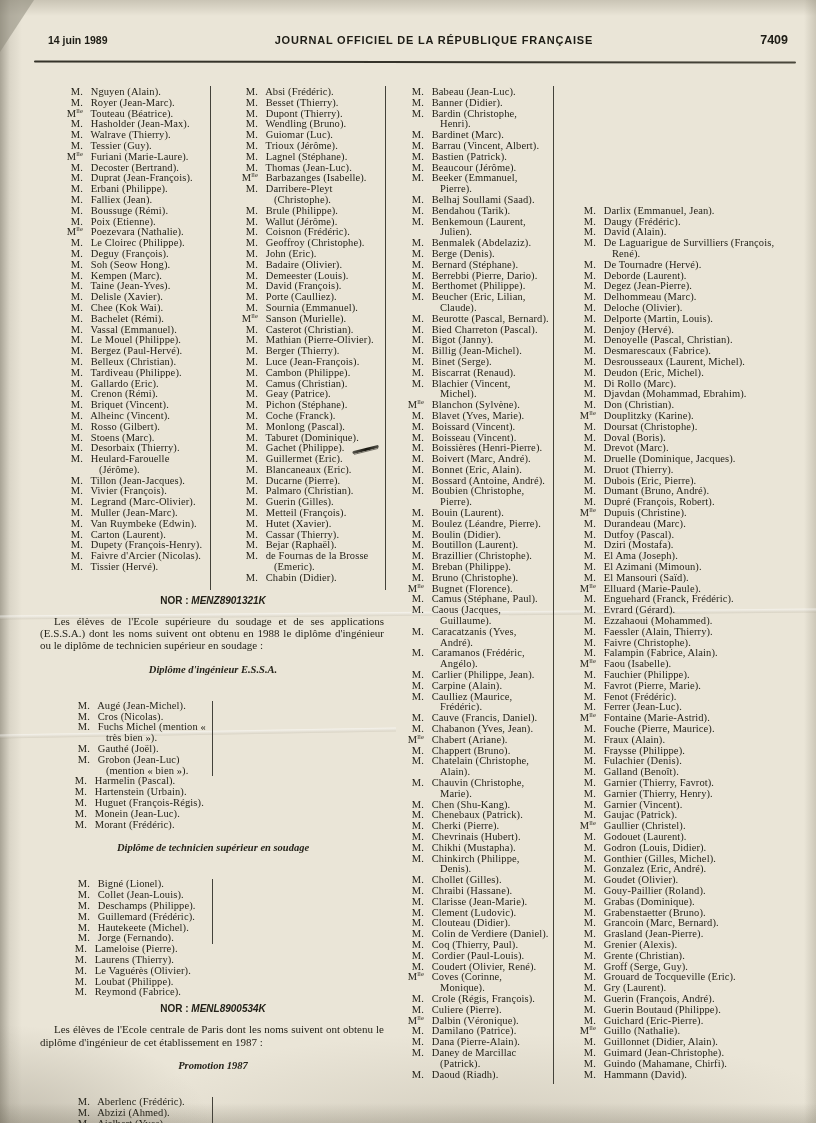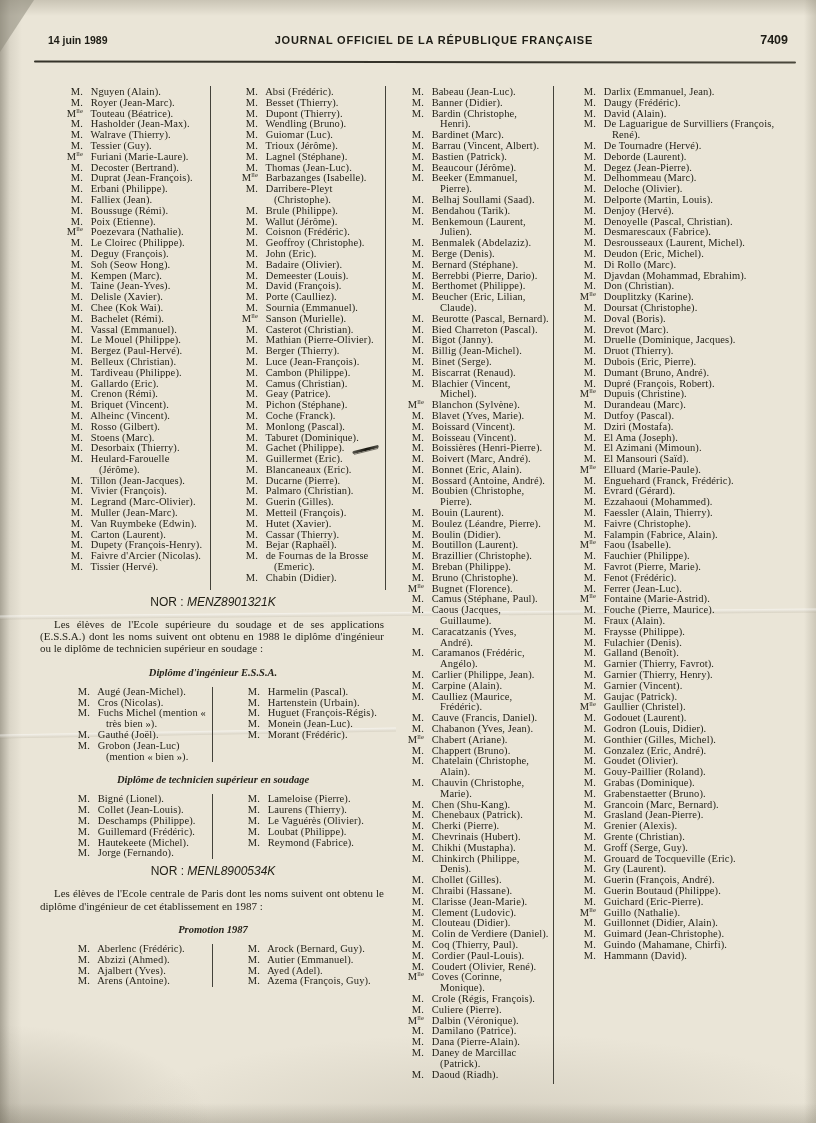--- a/index.html
+++ b/index.html
@@ -29,44 +29,44 @@
     display:flex; justify-content:space-between; align-items:baseline;
     font-family:"Liberation Sans", sans-serif; font-weight:bold; color:#1d1c15; }
   .header .date  { font-size:10.5px; }
   .header .title { font-size:11px; letter-spacing:.8px; }
   .header .pnum  { font-size:12.5px; }
   .head-rule { position:absolute; top:61px; left:34px; right:20px; height:2px;
     background:linear-gradient(90deg,#35332a 60%, #4a473c); border-radius:1px; transform:rotate(.08deg); }
 
   .content { position:absolute; top:86px; left:40px; right:16px; display:flex; align-items:flex-start; }
   .left-half  { width:346px; flex:none; }
-  .right-half { flex:1; display:flex; align-items:flex-start; }
+  .right-half { flex:1; display:flex; align-items:flex-end; }
 
   .top-columns { display:flex; align-items:stretch; border-right:1px solid #44423a; }
   .col1 { width:171px; flex:none; border-right:1px solid #44423a; padding:1px 4px 6px 17px; box-sizing:border-box; }
   .col2 { flex:1; padding:1px 2px 6px 21px; }
   .col3 { width:168px; flex:none; border-right:1px solid #44423a; padding:1px 4px 4px 12px; box-sizing:border-box; }
   .col4 { flex:1; padding:1px 0 4px 16px; }
 
   .name-item { font-size:10.5px; line-height:10.8px; padding-left:42px; text-indent:-42px;
     letter-spacing:.1px; }
   .name-item .prefix { display:inline-block; width:26px; padding-right:5px; text-align:right; text-indent:0; }
   .name-item sup { font-size:6.5px; vertical-align:super; line-height:0; }
 
   .sec-heading { font-family:"Liberation Sans", sans-serif; font-weight:bold; color:#1b1a13;
     font-size:11px; line-height:13.2px; text-align:justify; letter-spacing:.2px;
     margin:16px 2px 0 14px; text-indent:8px; }
   .sec-heading.narrow { margin:19px 36px 0 50px; text-indent:-12px; }
   .nor { margin:5px 0 0; text-align:center; font-family:"Liberation Sans", sans-serif;
-    font-size:12px; font-weight:normal; color:#232118; }
+    font-size:10px; font-weight:bold; color:#232118; }
   .nor .code { font-style:italic; }
   .intro { font-size:11px; line-height:12.4px; text-align:justify; margin:9px 2px 0 0; text-indent:14px; }
   .sub-title { font-family:"Liberation Serif", serif; font-style:italic; font-weight:bold;
     font-size:10.5px; text-align:center; margin:12px 0 0; }
-  .sublist { display:flex; margin-top:9px; }
+  .sublist { display:flex; margin-top:26px;flex-direction:column; }
   .sub-col { width:50%; box-sizing:border-box; padding-left:21px; }
   .sub-col.first { border-right:1px solid #44423a; padding-left:24px; }
 
   .pen-mark { position:absolute; left:352px; top:448px; width:27px; height:2.5px;
     background:linear-gradient(90deg,#55534a,#17160f 55%, #55534a); border-radius:2px;
     transform:rotate(-14deg); box-shadow:0 2px 0 -1px rgba(23,22,15,.55); }
 </style>
 </head>
 <body>
 

